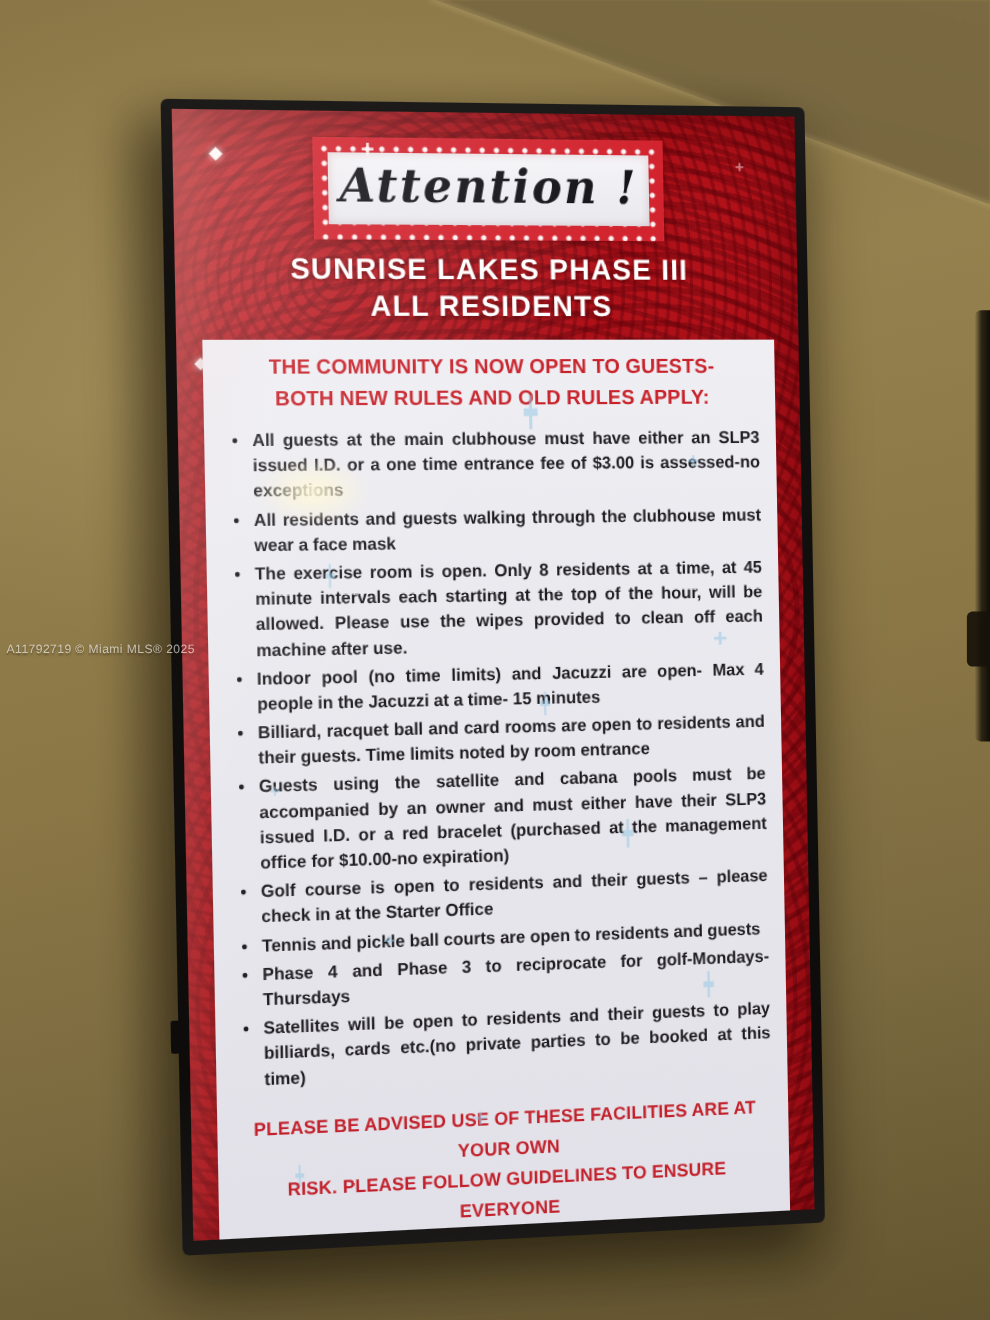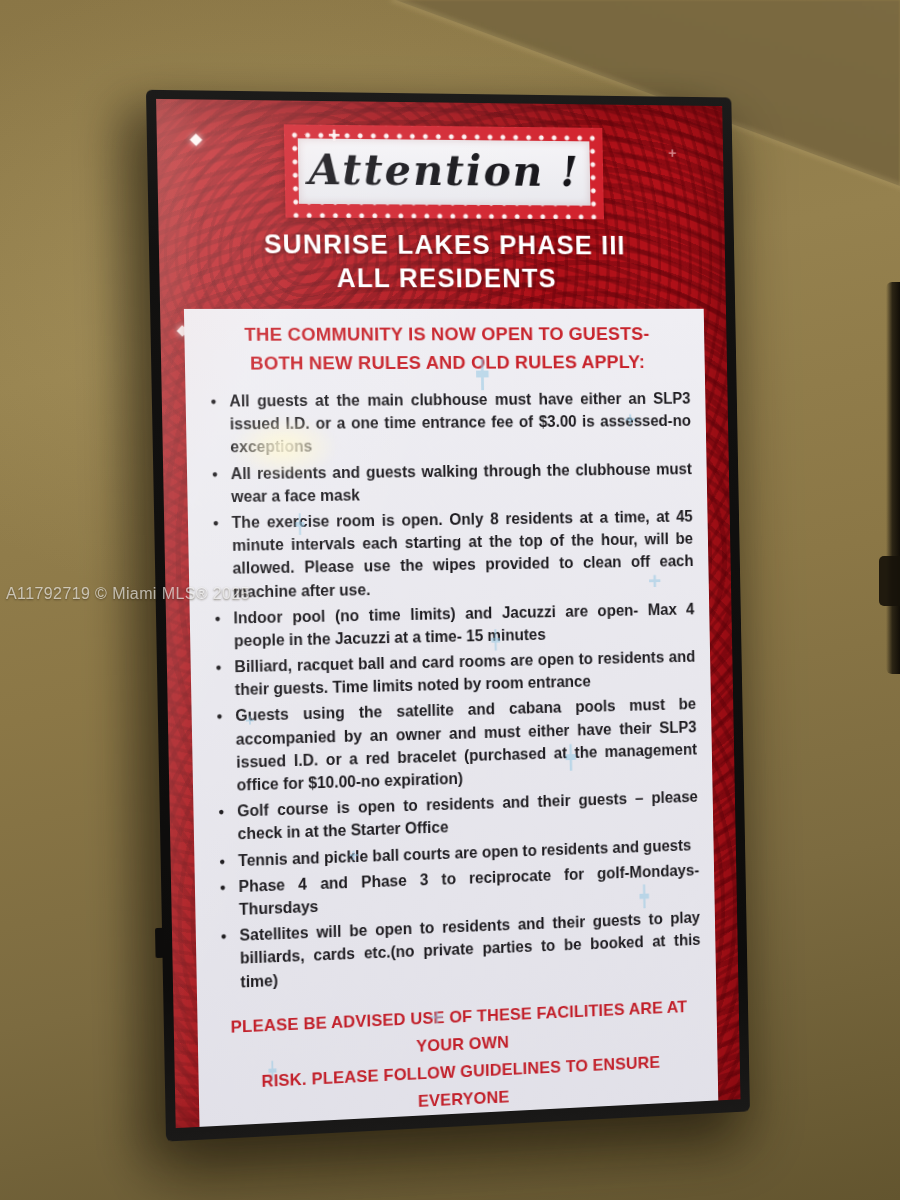--- a/index.html
+++ b/index.html
@@ -119,21 +119,21 @@
     background:radial-gradient(closest-side, rgba(255,248,214,.96), rgba(255,248,214,0));
     filter:blur(3px);pointer-events:none;
   }
   .screen-sheen{
     position:absolute;inset:0;pointer-events:none;z-index:9;
     background:linear-gradient(115deg, rgba(255,210,200,.22) 0%, rgba(255,255,255,.10) 20%, transparent 45%);
   }
   
   .watermark{
     position:absolute;z-index:99;left:6px;top:585px;
-    font-size:16px;color:rgba(255,255,255,.62);letter-spacing:.4px;
+    font-size:11px;color:rgba(255,255,255,.62);letter-spacing:.4px;
     text-shadow:0 1px 2px rgba(40,30,10,.5);
   }
 </style>
 </head>
 <body>
 
 <div class="ceiling-shade"></div>
 <div class="ceiling-edge"></div>
 <div class="adjacent-frame-edge"></div>
 <div class="adjacent-frame-bump"></div>

